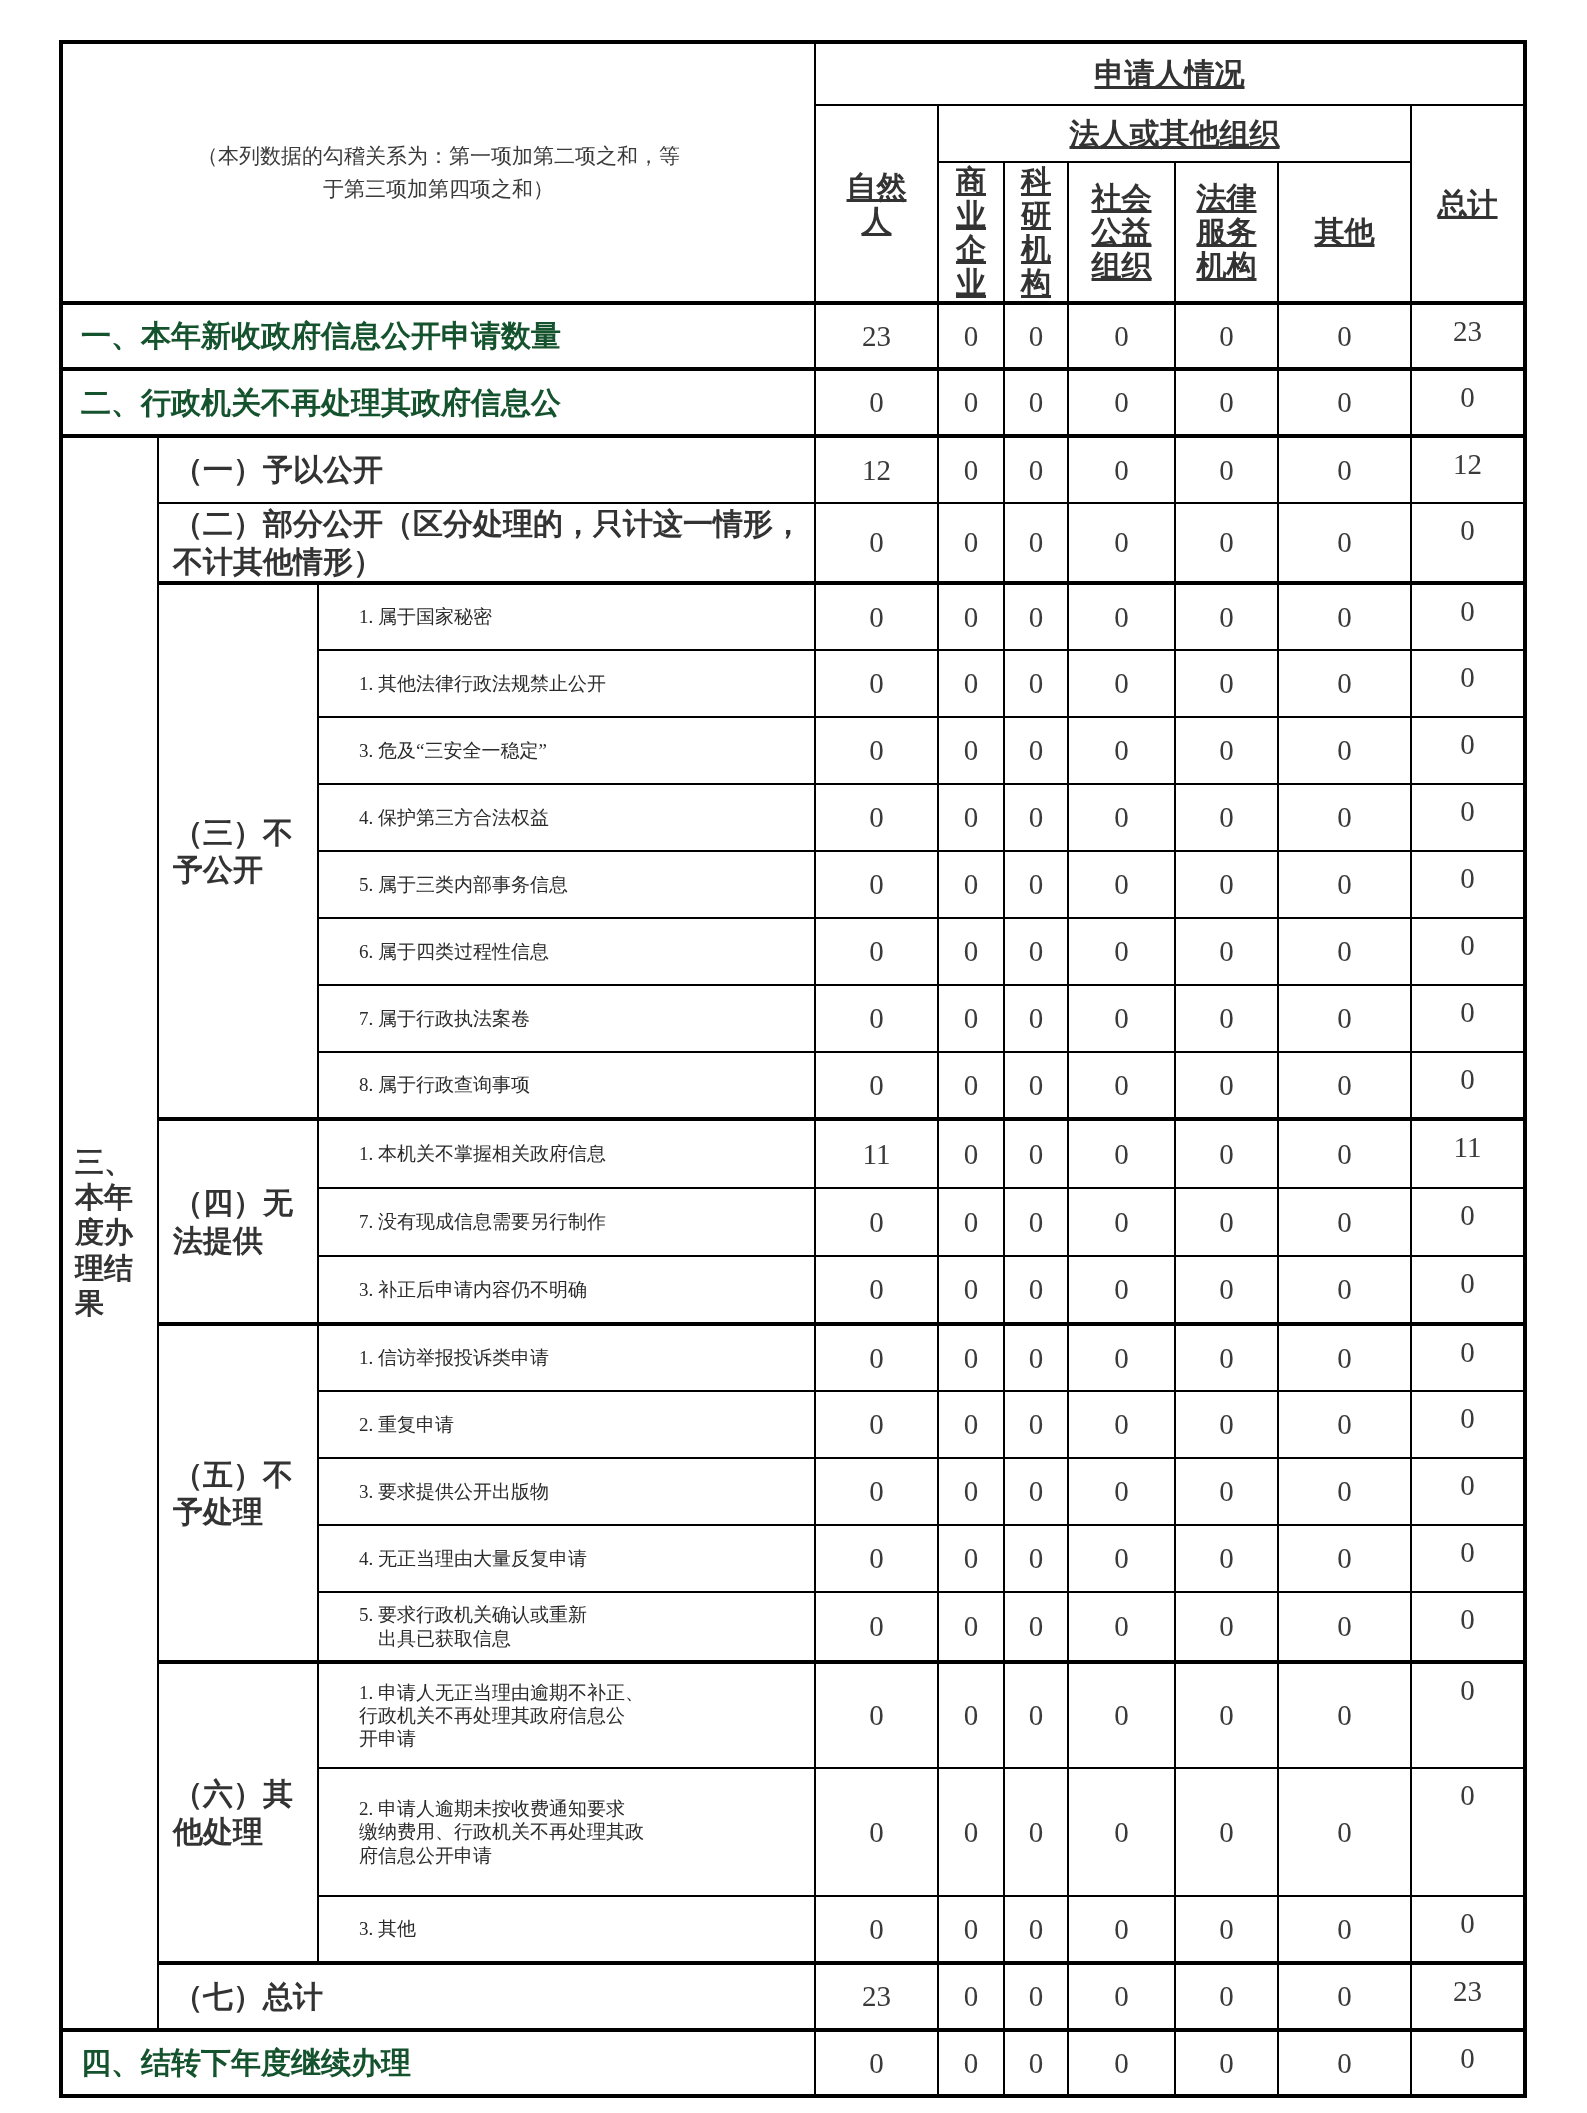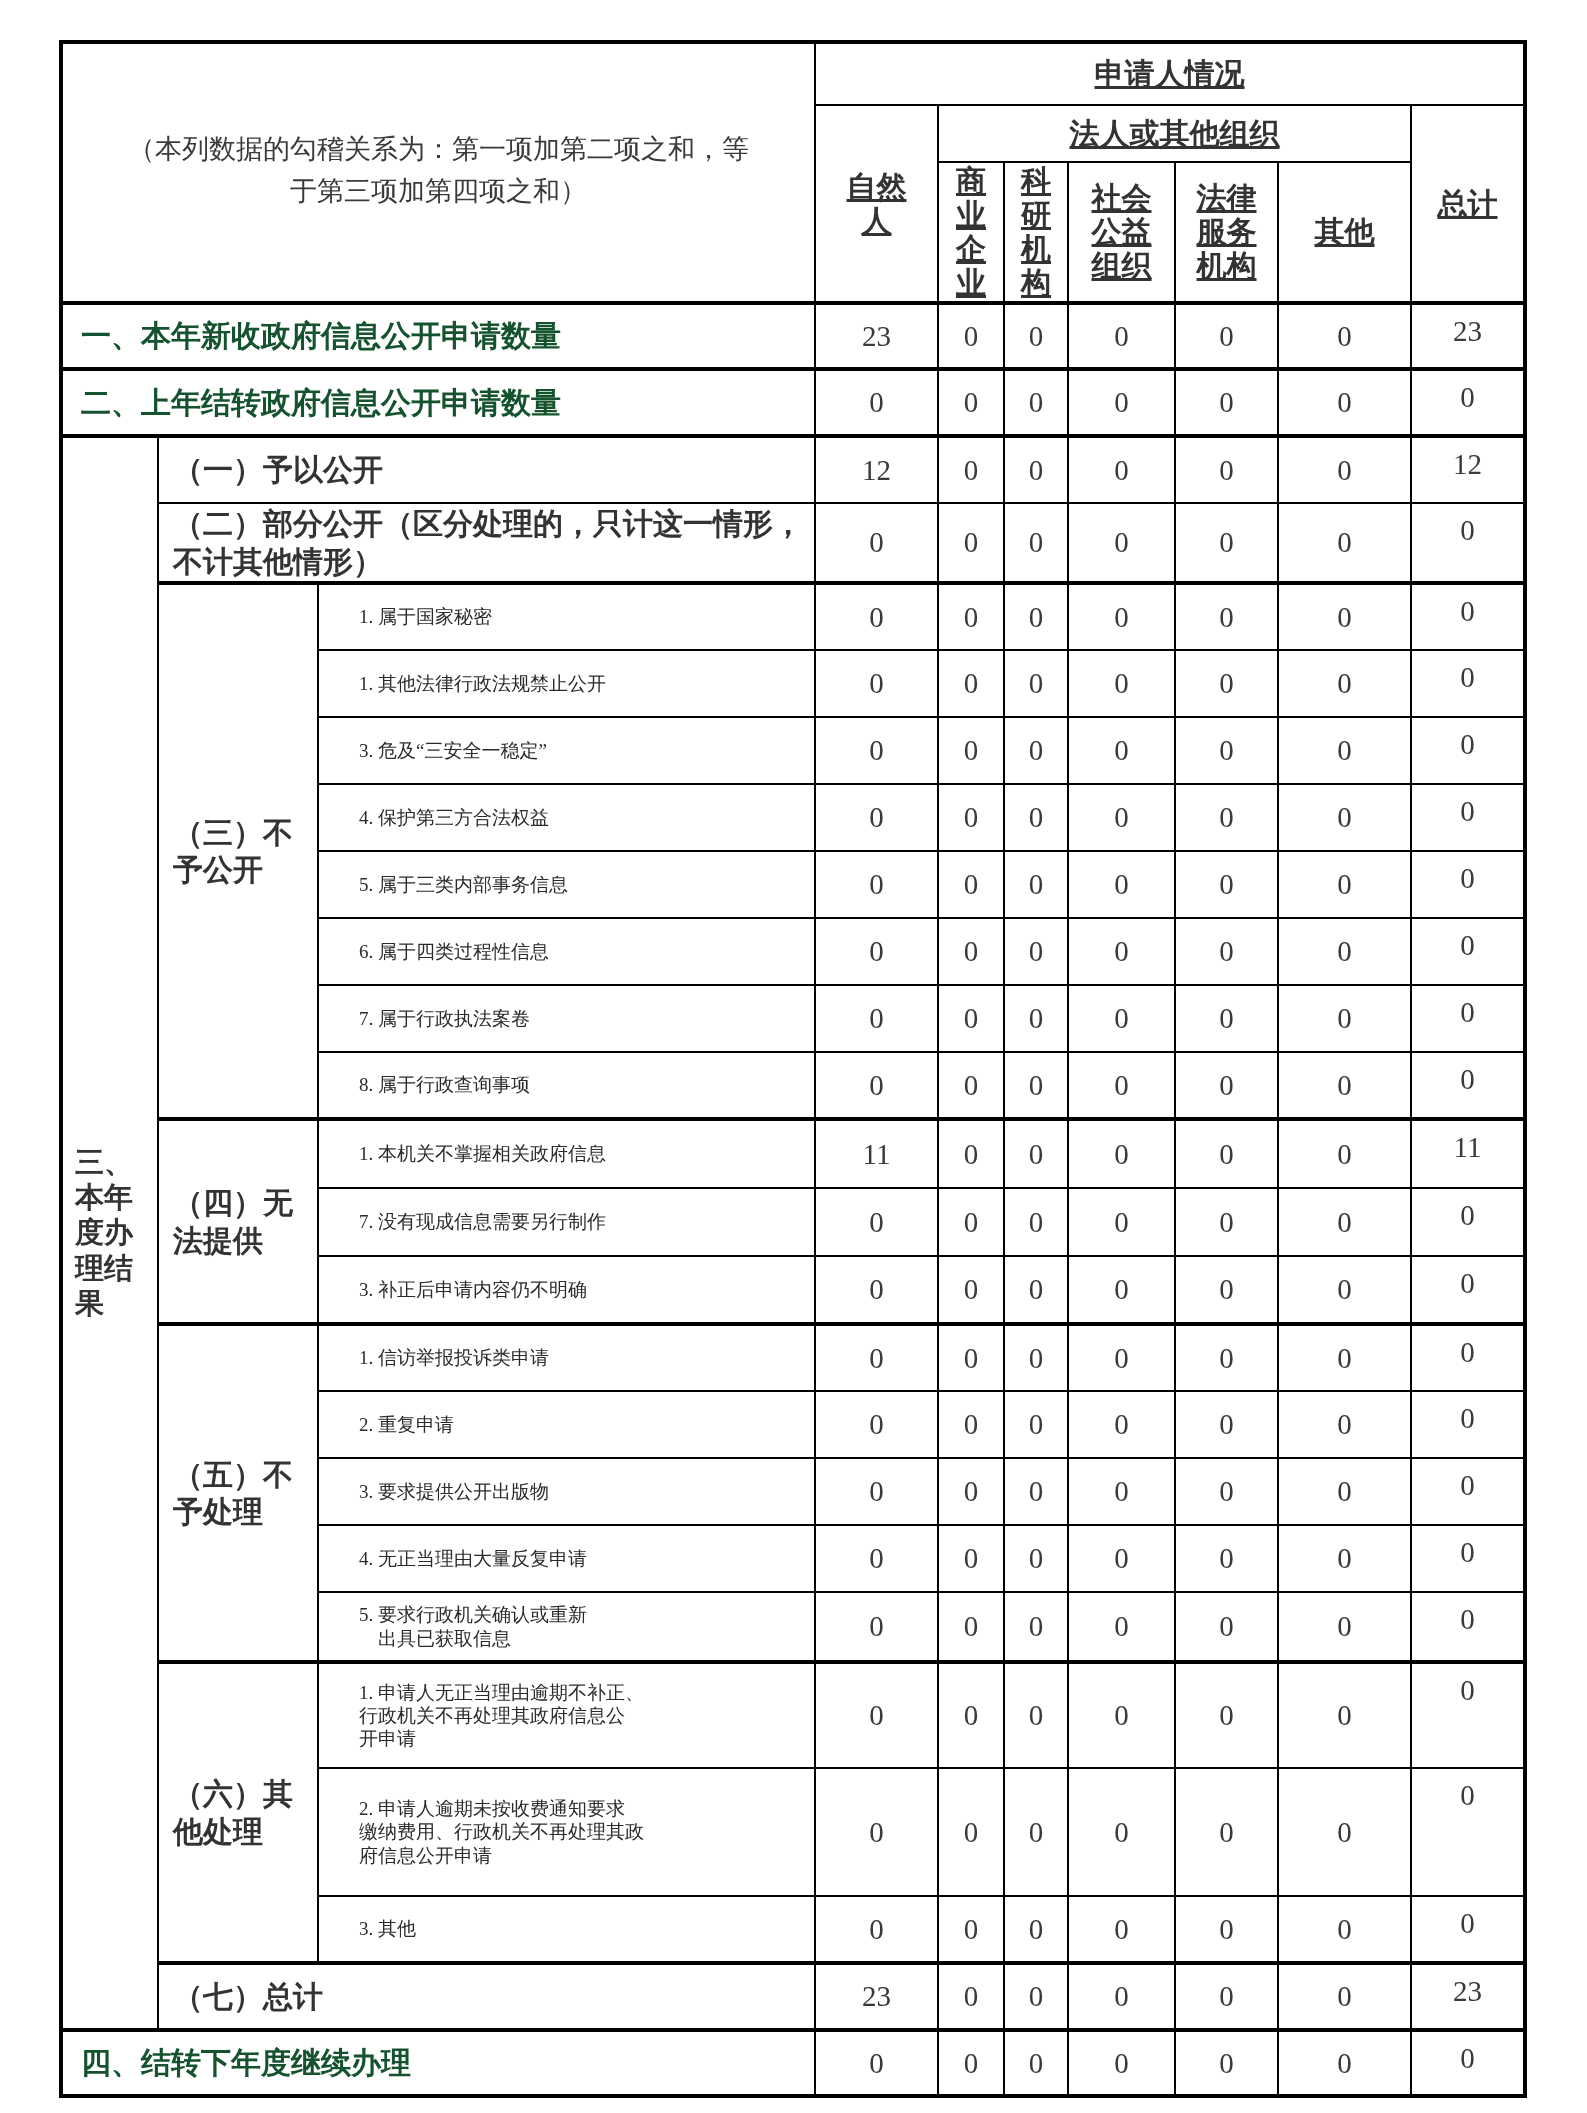--- a/index.html
+++ b/index.html
@@ -7,21 +7,21 @@
   .wrap{position:absolute;left:59px;top:40px;}
   table{border-collapse:collapse;table-layout:fixed;width:1464px;border:4px solid #000;}
   td{border:2px solid #000;color:#333;vertical-align:middle;overflow:hidden;word-break:break-all;}
   tr.thick > td{border-top:4px solid #000;}
   
   .rh1{height:63px}.rh2{height:57px}.rh3{height:137px}
   .r66{height:66px}.r67{height:67px}.r73{height:73px}.r69{height:69px}
   .r68{height:68px}.r70{height:70px}.r106{height:106px}.r105{height:128px}
   
   .preline{white-space:pre-line;}
-  .note{font-family:Liberation Mono, monospace;font-size:27px;line-height:1.55;
+  .note{font-family:Liberation Serif, serif;font-size:21px;line-height:1.55;
         text-align:center;color:#3a3a3a;padding:0 20px;}
   .hdr{font-weight:bold;font-size:30px;line-height:34px;text-align:center;color:#333;text-decoration:underline;}
   .rowlabel{font-weight:bold;font-size:30px;color:#14532d;padding-left:18px;text-align:left;line-height:1.25;}
   .grouplabel{font-weight:bold;font-size:30px;color:#333;padding-left:14px;padding-right:6px;
               text-align:left;line-height:1.25;}
   .sidelabel{font-weight:bold;font-size:29px;color:#333;padding-left:12px;text-align:left;line-height:1.22;}
   .sublabel{font-family:"Liberation Serif",serif;font-size:19px;color:#2b2b2b;
             padding-left:40px;padding-right:18px;text-align:left;line-height:1.22;}
   .num{font-family:"Liberation Serif",serif;font-size:29px;text-align:center;color:#3a3a3a;}
   .total{vertical-align:top;padding-top:10px;}
@@ -79,21 +79,21 @@
     <td class="num">23</td>
     <td class="num">0</td>
     <td class="num">0</td>
     <td class="num">0</td>
     <td class="num">0</td>
     <td class="num">0</td>
     <td class="num total">23</td>
   </tr>
 
   <tr class="r67 thick">
-    <td class="rowlabel" colspan="3">二、上年结转政府信息公开申请数量</td>
+    <td class="rowlabel" colspan="3">二、行政机关不再处理其政府信息公</td>
     <td class="num">0</td>
     <td class="num">0</td>
     <td class="num">0</td>
     <td class="num">0</td>
     <td class="num">0</td>
     <td class="num">0</td>
     <td class="num total">0</td>
   </tr>
 
   <tr class="r67 thick">

